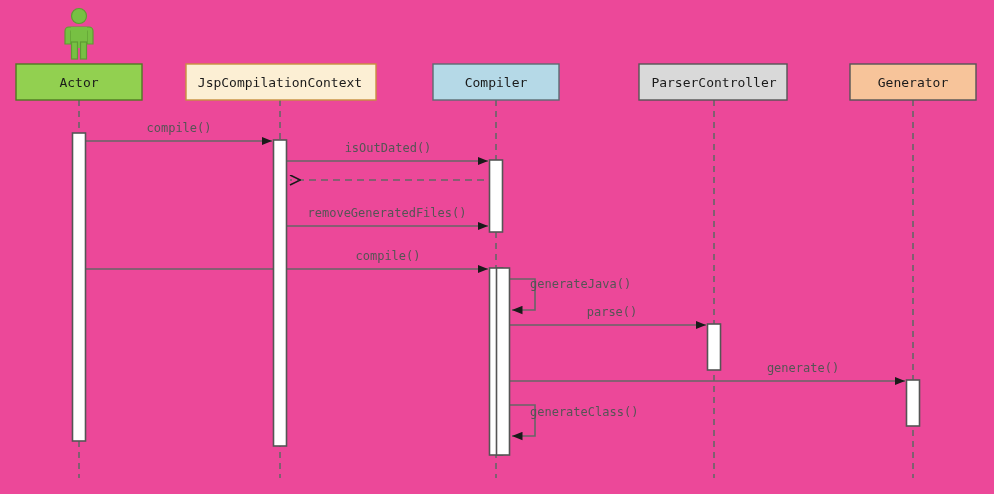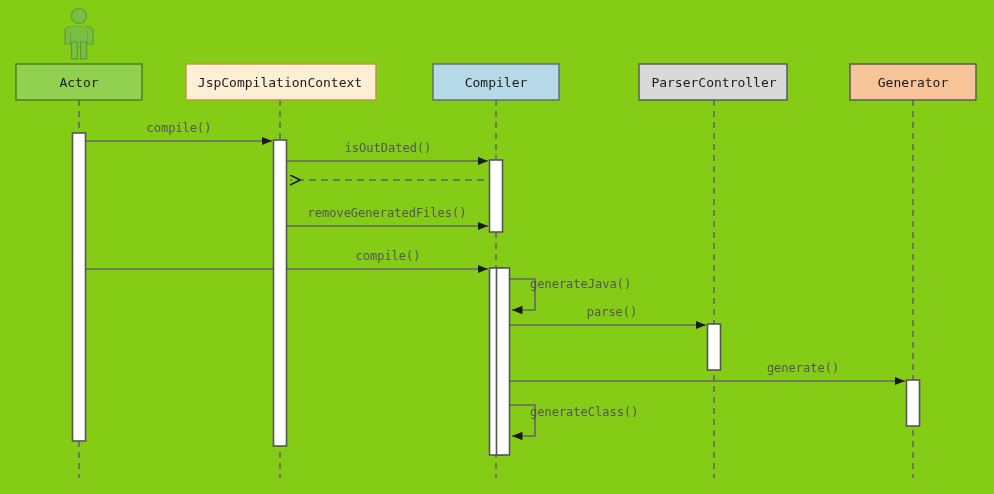--- a/index.html
+++ b/index.html
@@ -1,18 +1,18 @@
 <!DOCTYPE html>
 <html><head>
 <meta charset="utf-8">
 <style>
   html,body{margin:0;padding:0;background:#ffffff;}
   body{width:994px;height:494px;overflow:hidden;
        font-family:"DejaVu Sans Mono","Liberation Mono",monospace;}
-  #stage{position:relative;width:994px;height:494px;background:#84cc16;}
+  #stage{position:relative;width:994px;height:494px;background:#ec4899;}
   svg#diagram{position:absolute;left:0;top:0;width:994px;height:494px;}
   .lifeline-label{font-family:"DejaVu Sans Mono","Liberation Mono",monospace;
       font-size:13px;fill:#1a1a1a;text-anchor:middle;dominant-baseline:middle;}
   .msg-label{font-family:"DejaVu Sans Mono","Liberation Mono",monospace;
       font-size:12px;fill:#555555;}
 </style>
 </head>
 <body>
 
 <div id="stage">

